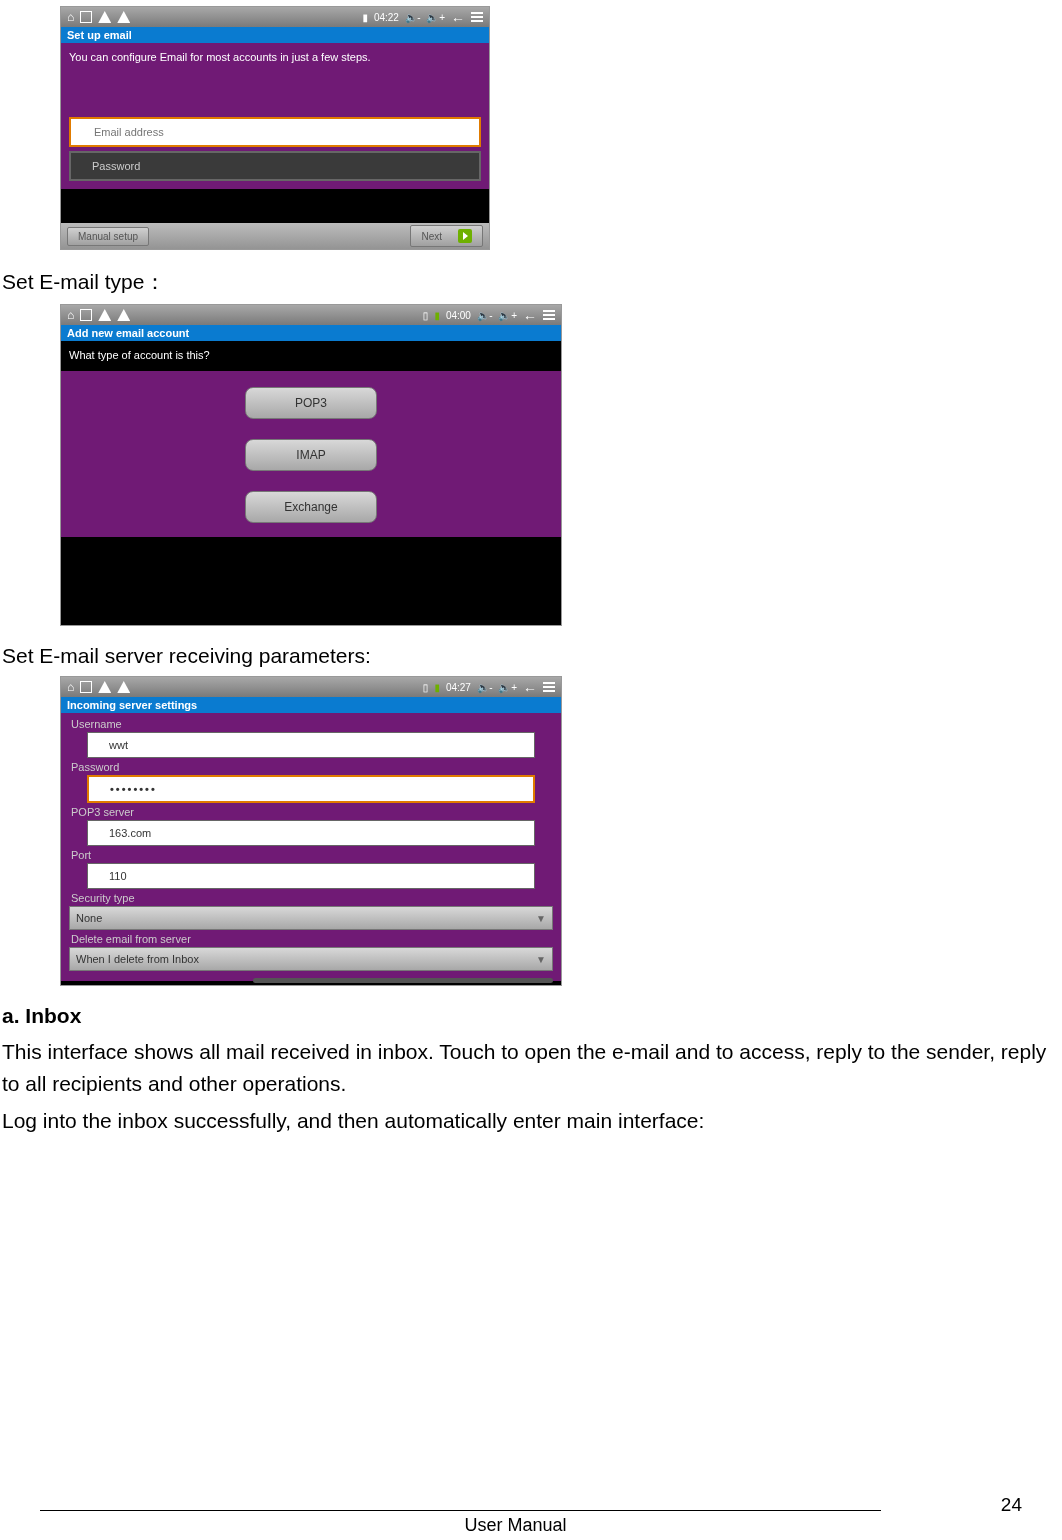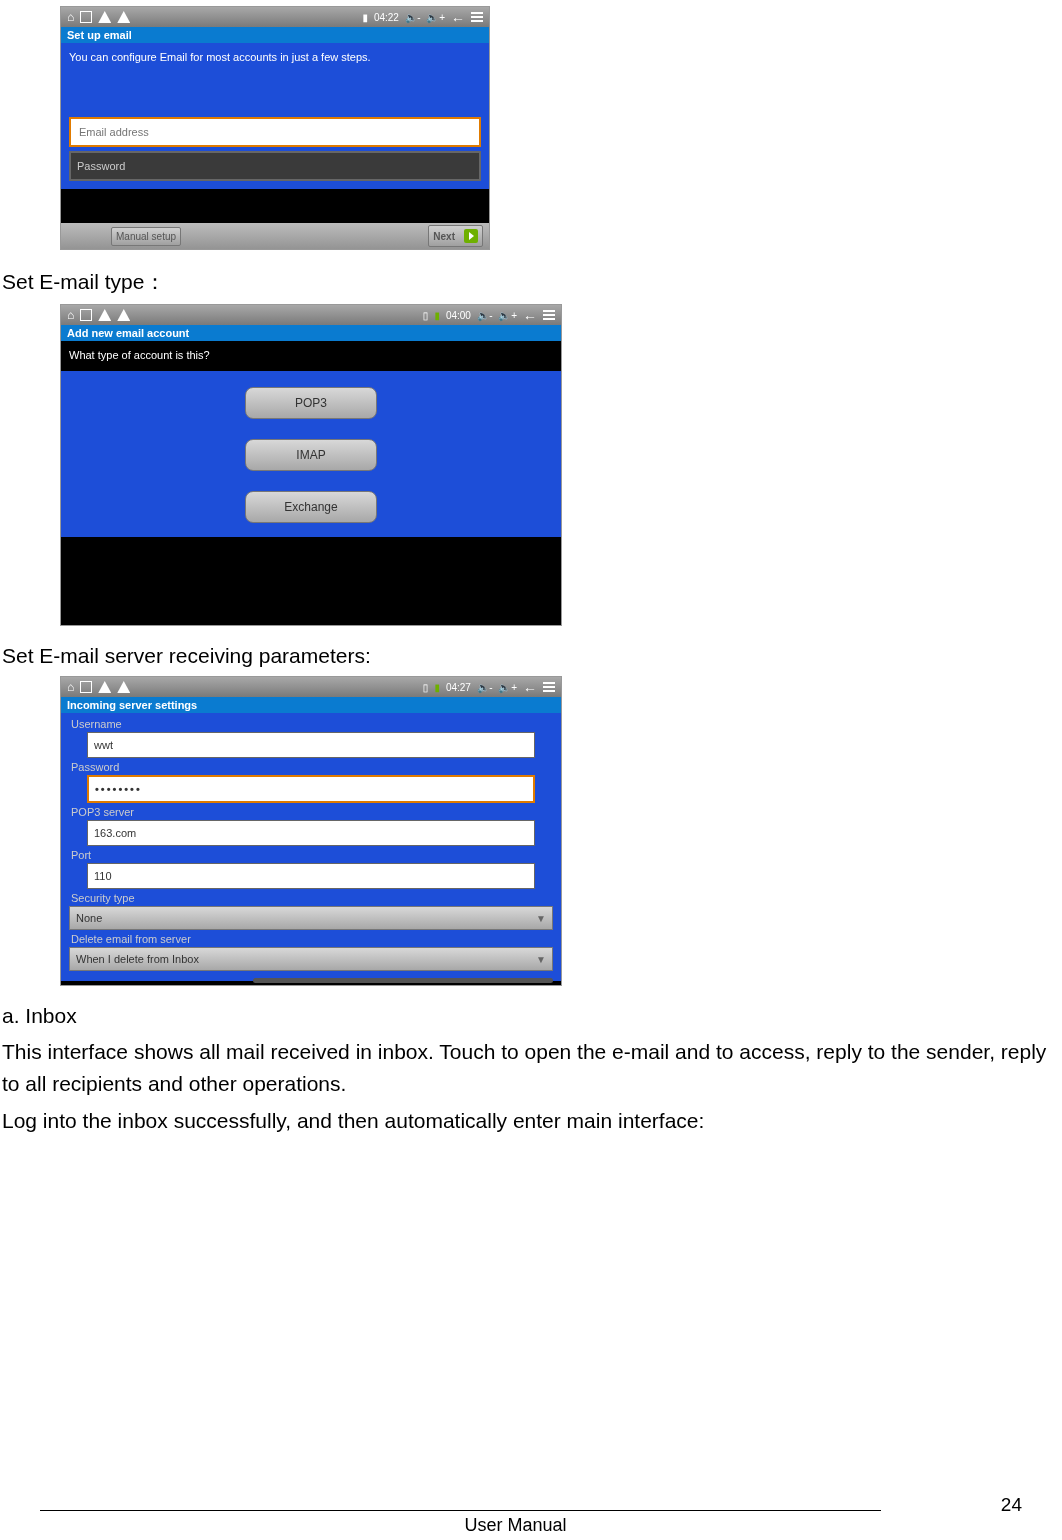--- a/index.html
+++ b/index.html
@@ -11,21 +11,21 @@
   }
   .page {
     padding: 0 0 40px 0;
     position: relative;
     min-height: 1500px;
   }
   .section-text {
     font-size: 21px;
     margin: 18px 0 8px 2px;
   }
-  .bold { font-weight: normal; }
+  .bold { font-weight: bold; }
   .body-text {
     font-size: 21px;
     line-height: 1.5;
     margin: 6px 2px;
   }
   .screenshot {
     margin: 6px 0 6px 60px;
     border: 1px solid #999;
     background: #000;
     color: #fff;
@@ -45,50 +45,50 @@
   }
   .status-left { display:flex; gap:6px; align-items:center;}
   .status-right { margin-left:auto; display:flex; gap:6px; align-items:center;}
   .title-bar {
     background: #0a7bd0;
     color:#fff;
     font-size:11px;
     padding:2px 6px;
     font-weight:bold;
   }
-  .ss-body { background:#1d4ed8; padding:4px 8px; }
+  .ss-body { background:#701a75; padding:4px 8px; }
   .instr { font-size:11px; color:#fff; margin:4px 0 10px 0;}
   .input-field {
     background:#fff;
     border:2px solid #666;
     height:22px;
     margin:4px 0;
-    padding:2px 6px;
+    padding:2px 21px;
     font-size:11px;
     color:#888;
     display:flex;
     align-items:center;
   }
   .input-field.focused { border:2px solid #e07b00;}
   .input-field.dark {background:#3a3a3a; color:#ccc;}
   .input-field input{border:none;outline:none;background:transparent;width:100%;font-size:11px;}
   .bottom-bar {
     position:absolute; bottom:0; left:0; right:0;
     height:26px; background:linear-gradient(#bcbcbc,#949494);
     display:flex; align-items:center; padding:0 6px;
     font-size:10px;
   }
   .btn-flat {
     background:linear-gradient(#d0d0d0,#a0a0a0);
     border:1px solid #777;
     border-radius:2px;
-    padding:3px 4px;
-    font-size:10px; color:#555;margin-left:44px;
-  }
-  .btn-flat.next {margin-left:auto; display:flex; align-items:center; gap:9px;font-weight:bold;}
+    padding:3px 10px;
+    font-size:10px; color:#555;
+  }
+  .btn-flat.next {margin-left:auto; display:flex; align-items:center; gap:16px;}
   .arrow-sq{width:14px;height:14px;background:#6eb000;border-radius:2px;display:flex;align-items:center;justify-content:center;}
   
   .ss2 { width: 500px; height: 320px; }
   .type-btn {
     width:130px; height:30px;
     background:linear-gradient(#d8d8d8,#a8a8a8);
     border:1px solid #777; border-radius:8px;
     display:flex; align-items:center; justify-content:center;
     font-size:12px; color:#333;
     margin:10px auto;

